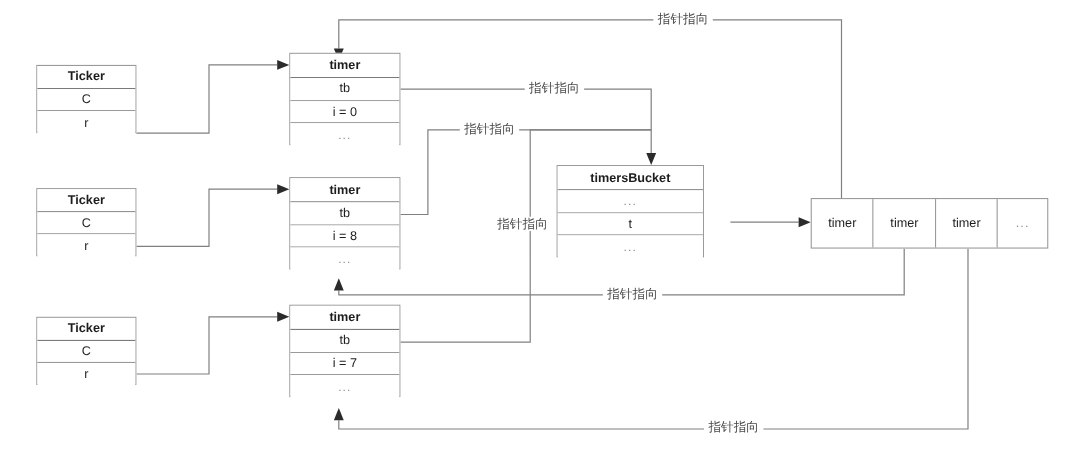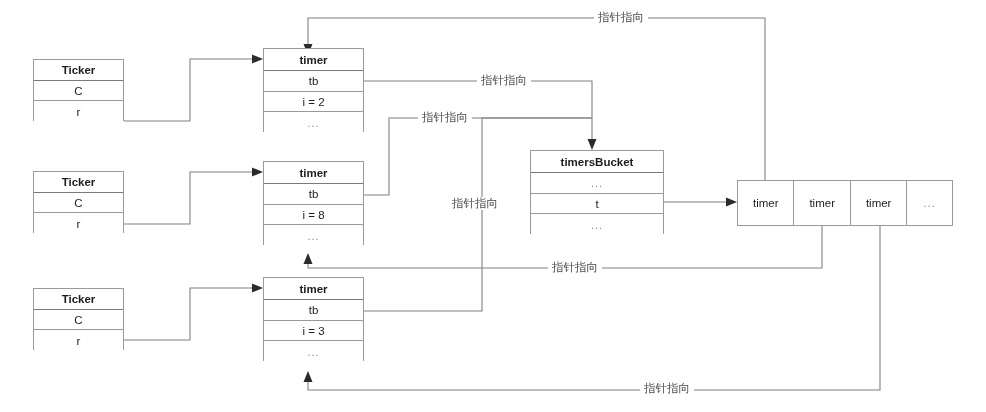--- a/index.html
+++ b/index.html
@@ -144,39 +144,39 @@
 
   <div class="node" style="left:33px; top:288px; width:91px; height:62px;">
     <div class="row header" style="height:21px;">Ticker</div>
     <div class="row" style="height:20px;">C</div>
     <div class="row" style="height:21px;">r</div>
   </div>
 
   <div class="node" style="left:263px; top:48px; width:101px; height:84px;">
     <div class="row header" style="height:22px;">timer</div>
     <div class="row" style="height:21px;">tb</div>
-    <div class="row" style="height:20px;">i = 2</div>
+    <div class="row" style="height:20px;">i = 0</div>
     <div class="row dots" style="height:21px;">...</div>
   </div>
 
   <div class="node" style="left:263px; top:161px; width:101px; height:84px;">
     <div class="row header" style="height:22px;">timer</div>
     <div class="row" style="height:21px;">tb</div>
     <div class="row" style="height:20px;">i = 8</div>
     <div class="row dots" style="height:21px;">...</div>
   </div>
 
   <div class="node" style="left:263px; top:277px; width:101px; height:84px;">
     <div class="row header" style="height:22px;">timer</div>
     <div class="row" style="height:21px;">tb</div>
-    <div class="row" style="height:20px;">i = 3</div>
+    <div class="row" style="height:20px;">i = 7</div>
     <div class="row dots" style="height:21px;">...</div>
   </div>
 
-  <div class="node" style="left:530px; top:150px; width:134px; height:84px;">
+  <div class="node" style="left:506px; top:150px; width:134px; height:84px;">
     <div class="row header" style="height:22px;">timersBucket</div>
     <div class="row dots" style="height:21px;">...</div>
     <div class="row" style="height:20px;">t</div>
     <div class="row dots" style="height:21px;">...</div>
   </div>
 
   <div class="array-node" style="left:737px; top:180px; width:216px; height:46px;">
     <div class="cell" style="width:57px;">timer</div>
     <div class="cell" style="width:57px;">timer</div>
     <div class="cell" style="width:57px;">timer</div>

